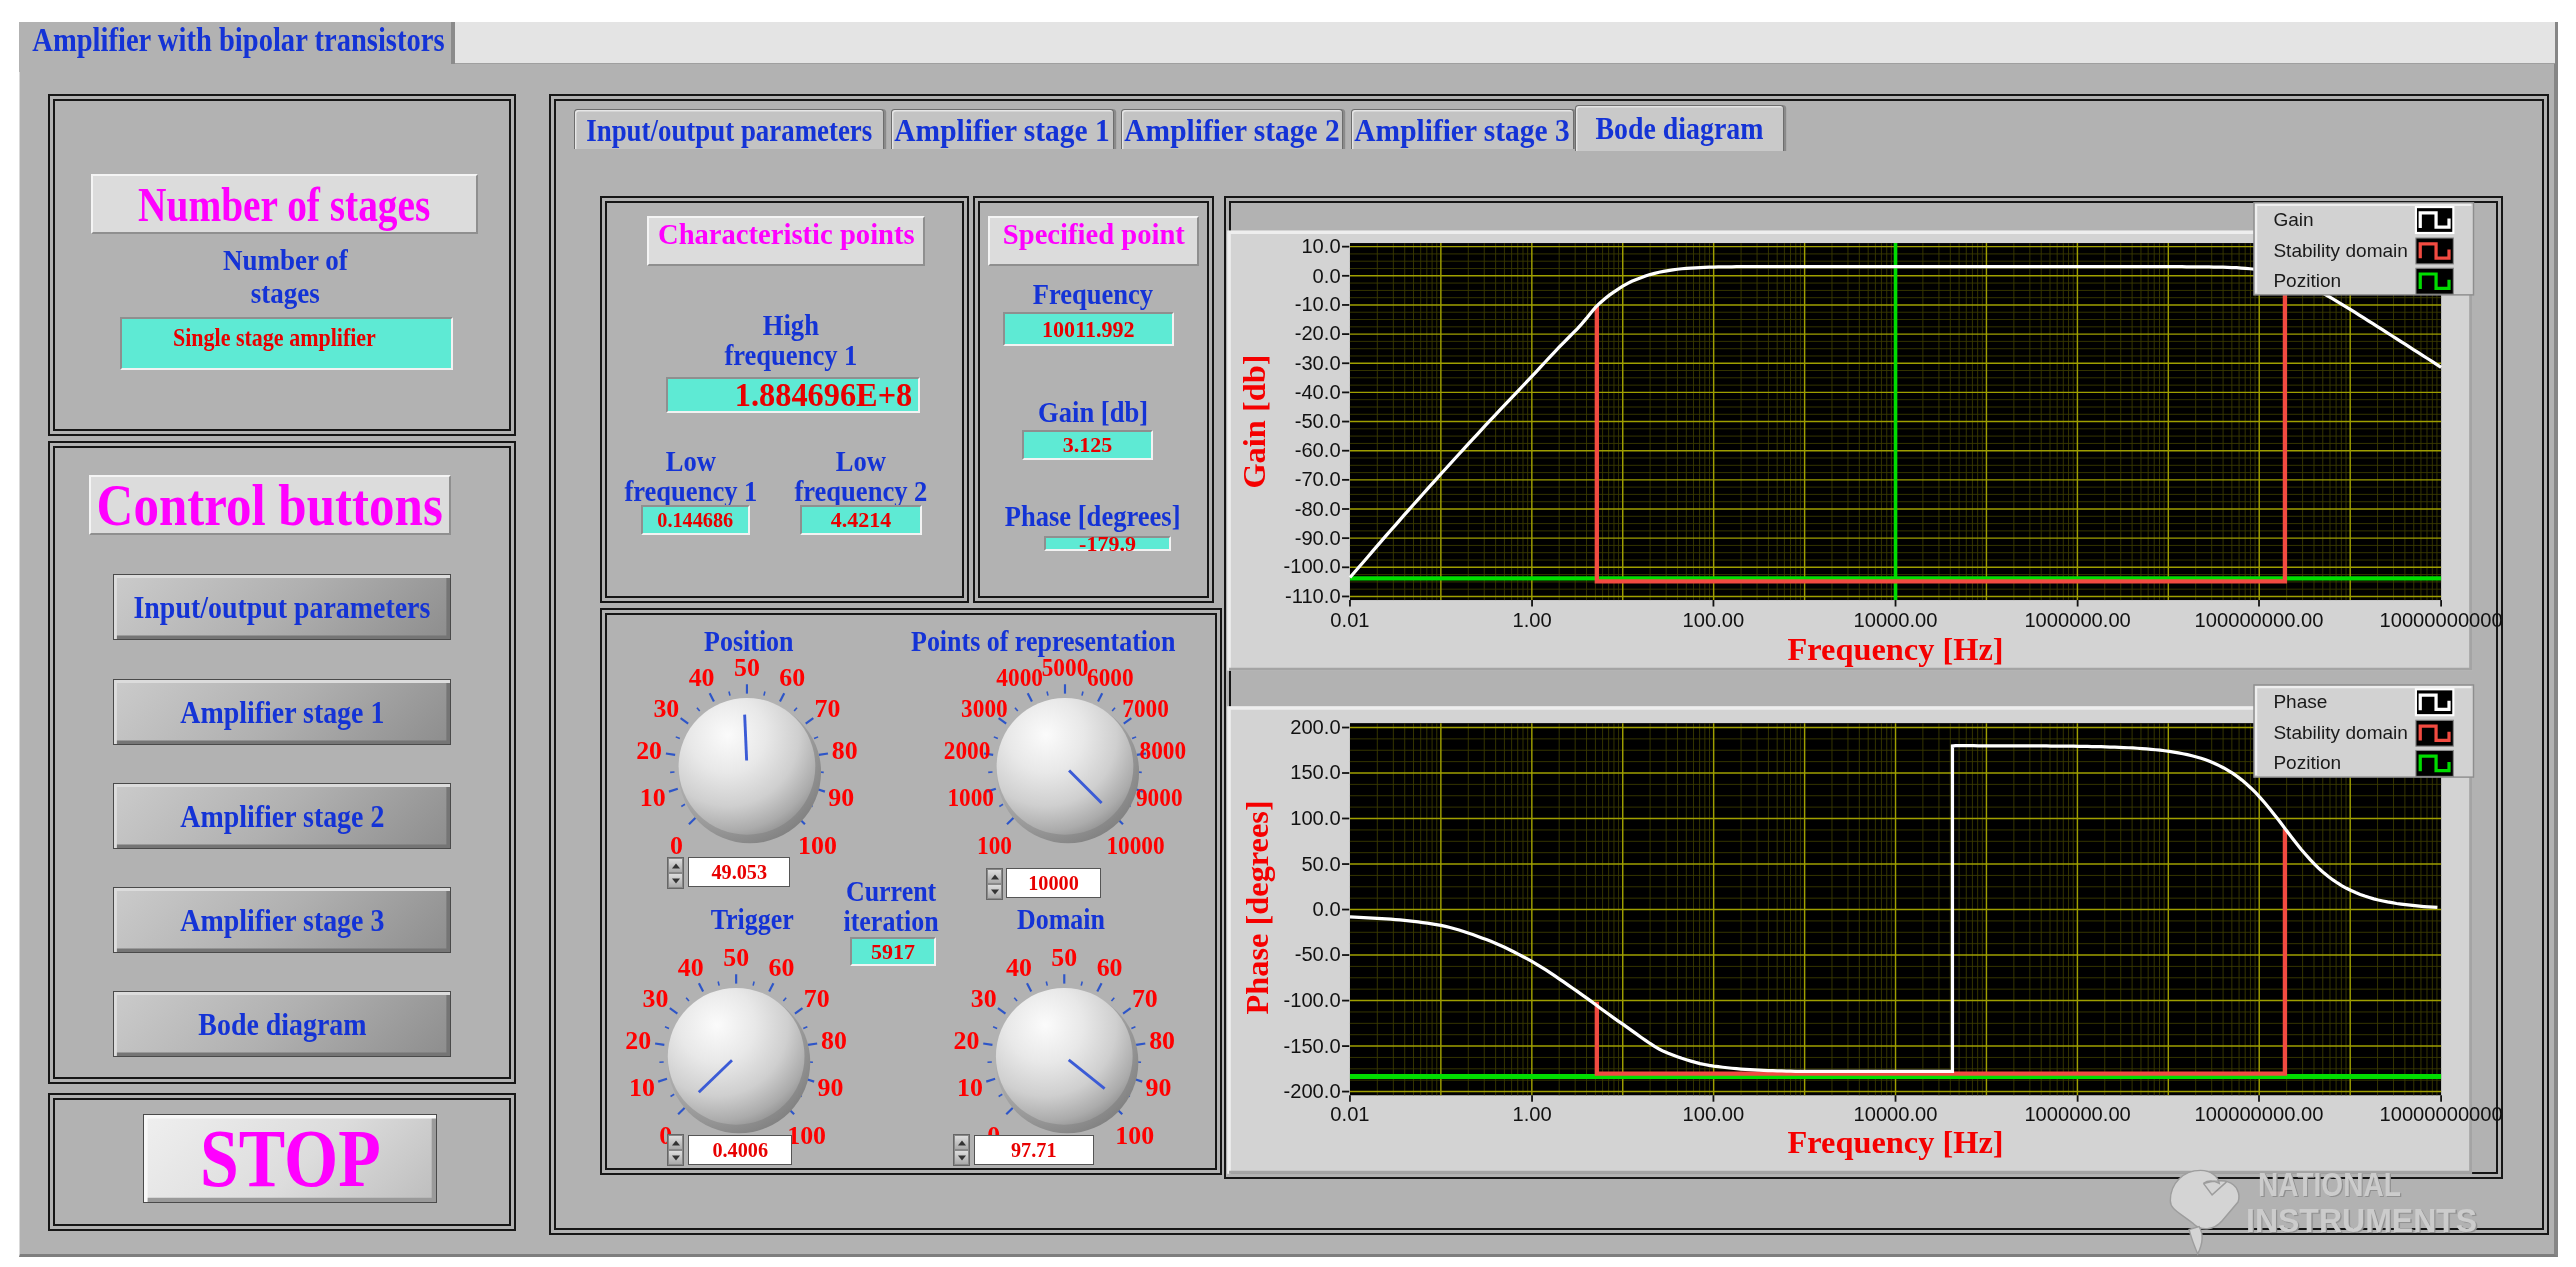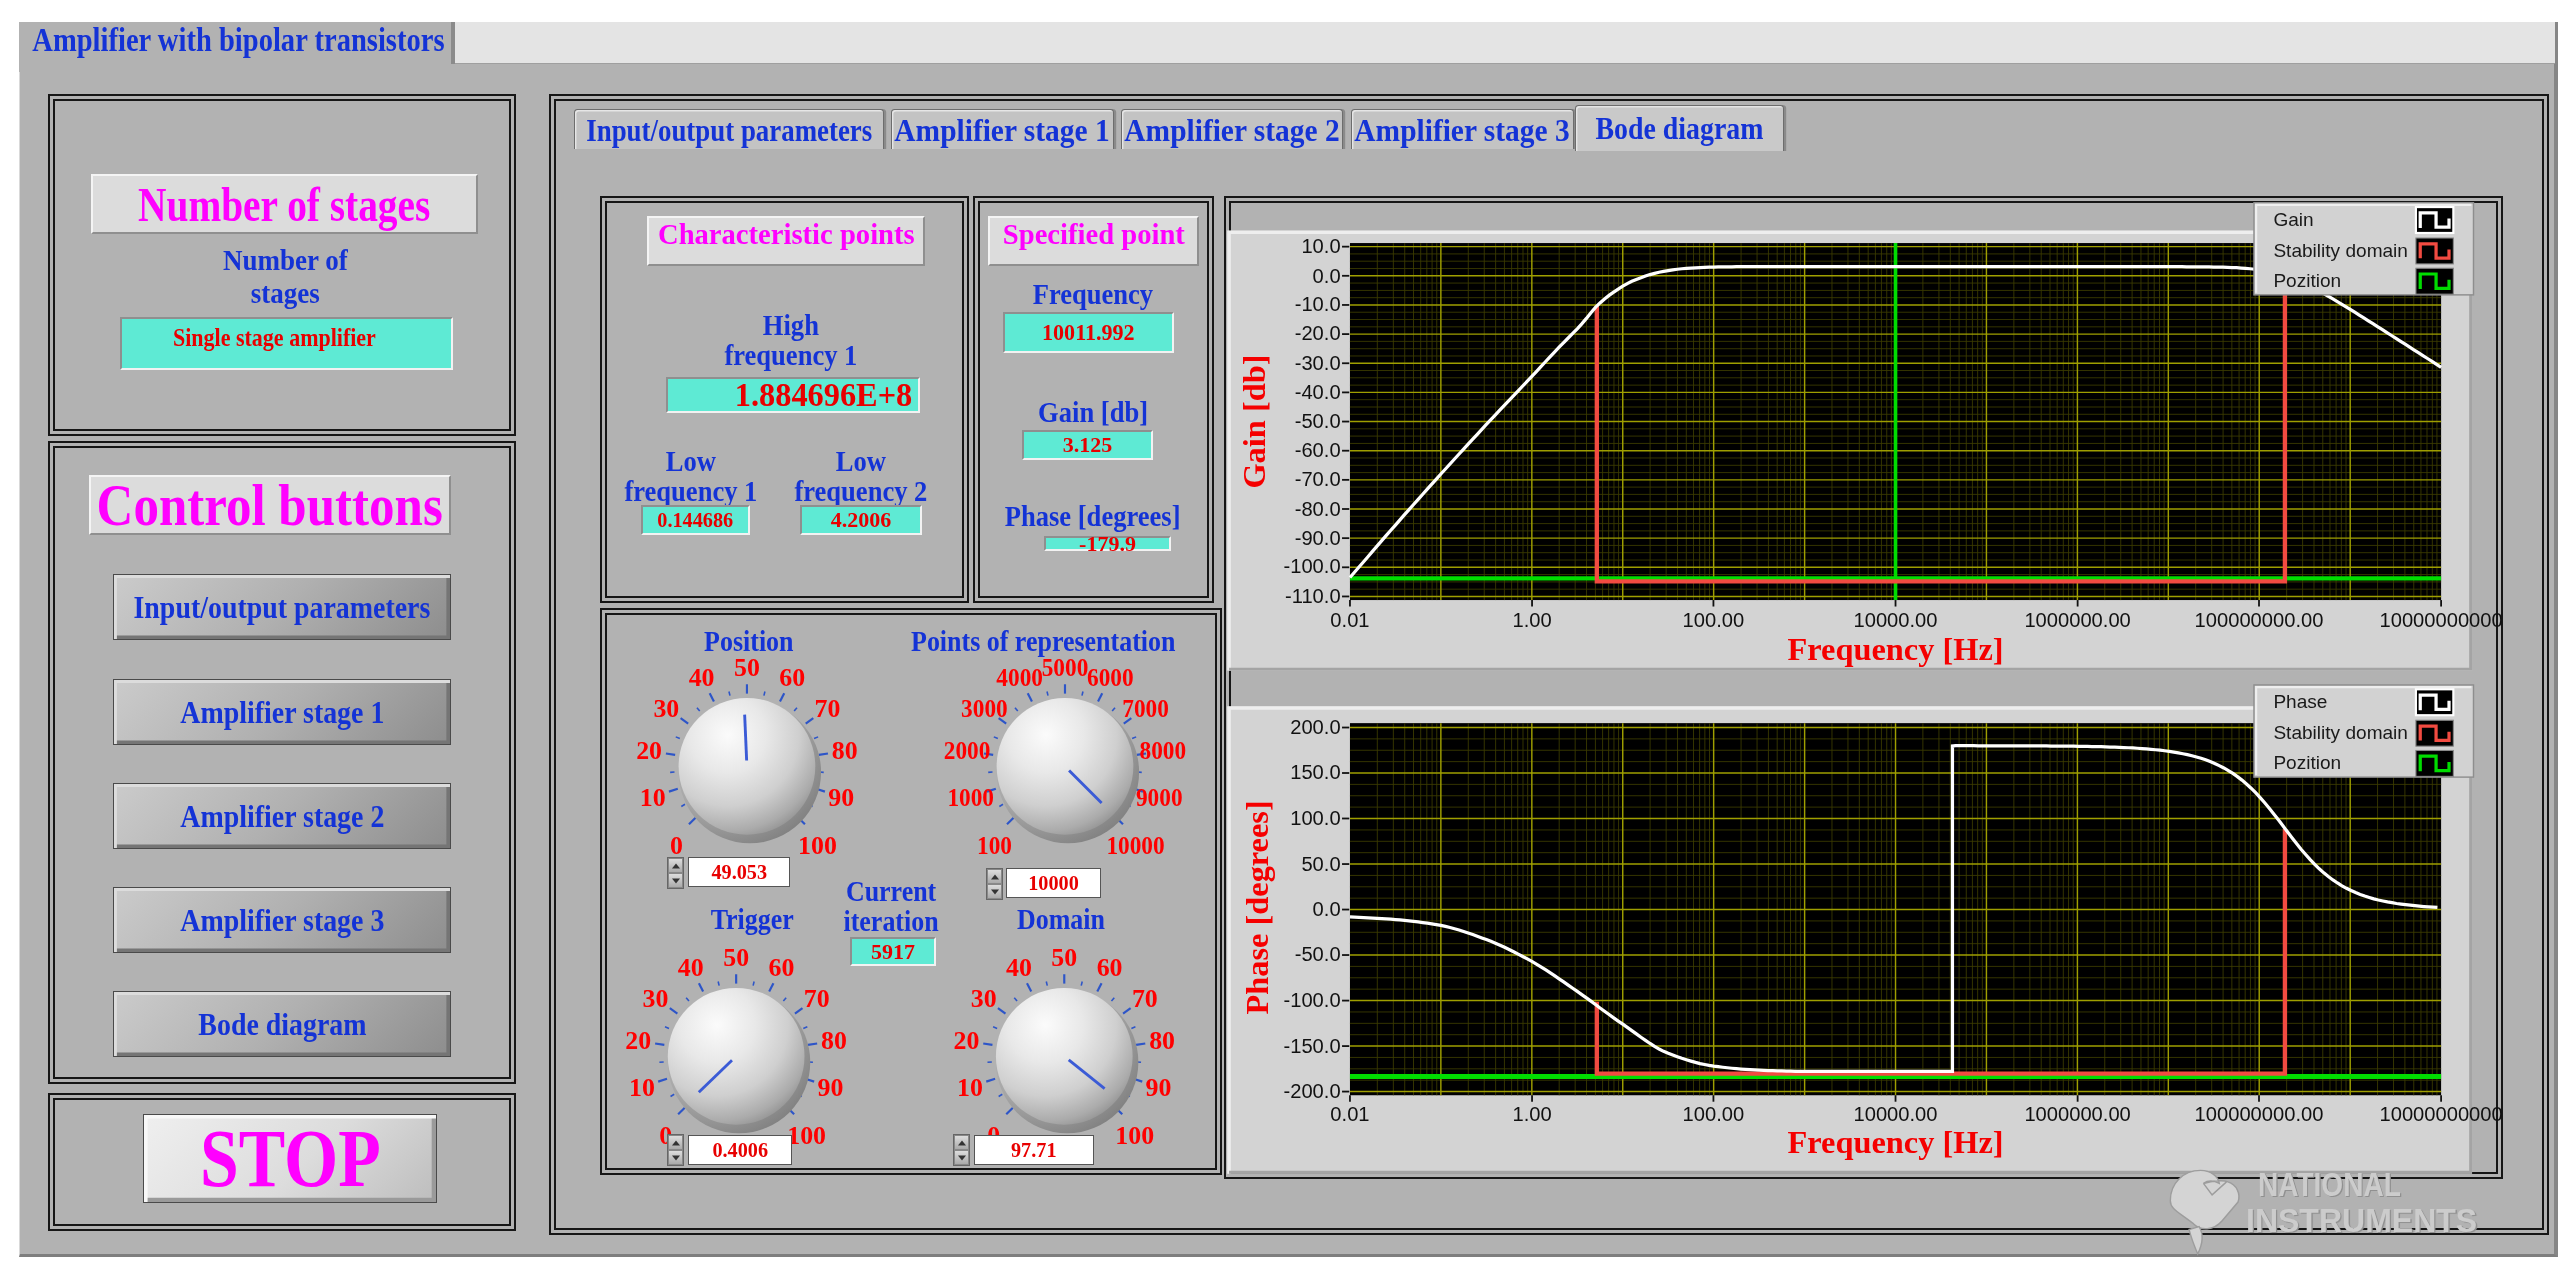--- a/index.html
+++ b/index.html
@@ -93,26 +93,26 @@
   </div>
 <div class="blab" style="left:683px;top:310px;width:216px;font-size:29.5px;line-height:30px"><i style="transform:scaleX(0.9)">High<br>frequency 1</i></div>
 <div class="sunk" style="left:666px;top:377px;width:254px;height:36px;color:#e80000;font-weight:bold;font-size:33px">
     <i style="transform:scaleX(0.98);margin-left:62px">1.884696E+8</i>
   </div>
 <div class="blab" style="left:583px;top:446px;width:216px;font-size:29.5px;line-height:30px"><i style="transform:scaleX(0.9)">Low<br>frequency 1</i></div>
 <div class="blab" style="left:753px;top:446px;width:216px;font-size:29.5px;line-height:30px"><i style="transform:scaleX(0.9)">Low<br>frequency 2</i></div>
 <div class="sunk" style="left:641px;top:505px;width:109px;height:30px;color:#e80000;font-weight:bold;font-size:22px">
     <i style="transform:scaleX(0.92)">0.144686</i>
   </div>
-<div class="sunk" style="left:800px;top:505px;width:122px;height:30px;color:#e80000;font-weight:bold;font-size:22px">4.2006</div>
+<div class="sunk" style="left:800px;top:505px;width:122px;height:30px;color:#e80000;font-weight:bold;font-size:22px">4.4214</div>
 <div class="hdr" style="left:988px;top:216px;width:211px;height:50px;font-size:29.5px;line-height:36px">
     <i style="transform:scaleX(0.97);margin-top:-14.4px">Specified point</i>
   </div>
 <div class="blab" style="left:985px;top:279px;width:216px;font-size:29.5px;line-height:30px"><i style="transform:scaleX(0.9)">Frequency</i></div>
-<div class="sunk" style="left:1003px;top:312px;width:171px;height:41px;color:#e80000;font-weight:bold;font-size:24px">
+<div class="sunk" style="left:1003px;top:312px;width:171px;height:34px;color:#e80000;font-weight:bold;font-size:24px">
     <i style="transform:scaleX(0.92)">10011.992</i>
   </div>
 <div class="blab" style="left:985px;top:397px;width:216px;font-size:29.5px;line-height:30px"><i style="transform:scaleX(0.9)">Gain [db]</i></div>
 <div class="sunk" style="left:1022px;top:430px;width:131px;height:30px;color:#e80000;font-weight:bold;font-size:22px">3.125</div>
 <div class="blab" style="left:985px;top:501px;width:216px;font-size:29.5px;line-height:30px"><i style="transform:scaleX(0.9)">Phase [degrees]</i></div>
 <div class="sunk" style="left:1044px;top:536px;width:127px;height:15px;color:#e80000;font-weight:bold;font-size:22px">-179.9</div>
 <div class="blab" style="left:641px;top:626px;width:216px;font-size:29.5px;line-height:30px"><i style="transform:scaleX(0.88)">Position</i></div>
 <div class="blab" style="left:874px;top:626px;width:338px;font-size:29.5px;line-height:30px"><i style="transform:scaleX(0.88)">Points of representation</i></div>
 <div class="blab" style="left:644px;top:904px;width:216px;font-size:29.5px;line-height:30px"><i style="transform:scaleX(0.88)">Trigger</i></div>
 <div class="blab" style="left:953px;top:904px;width:216px;font-size:29.5px;line-height:30px"><i style="transform:scaleX(0.88)">Domain</i></div>

